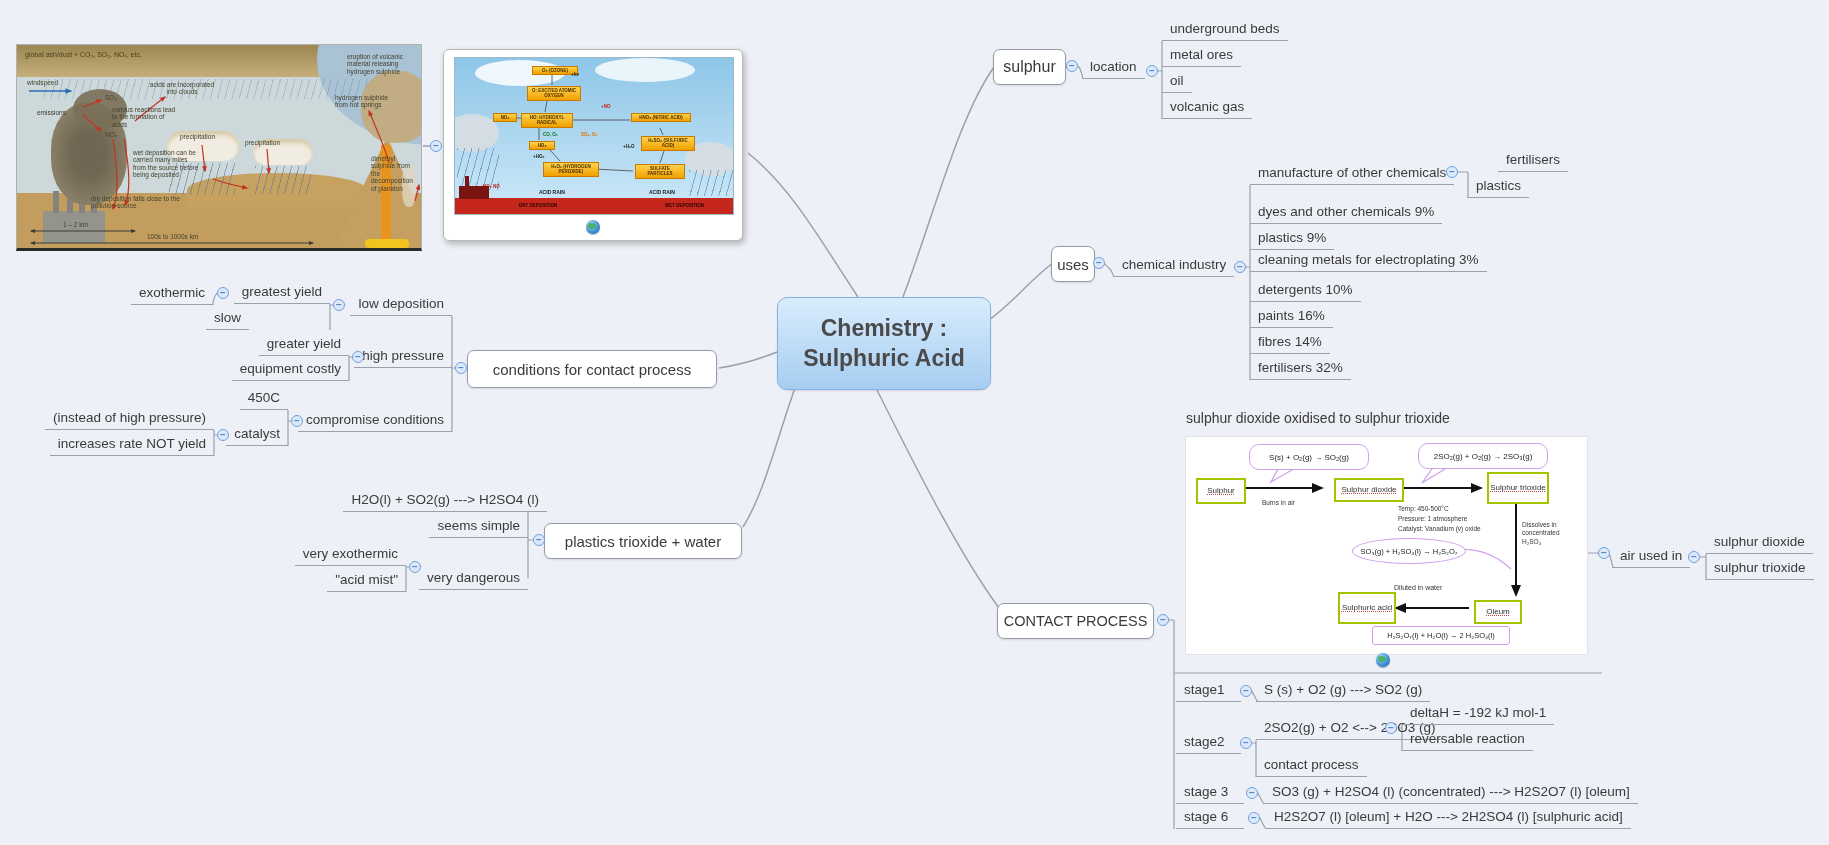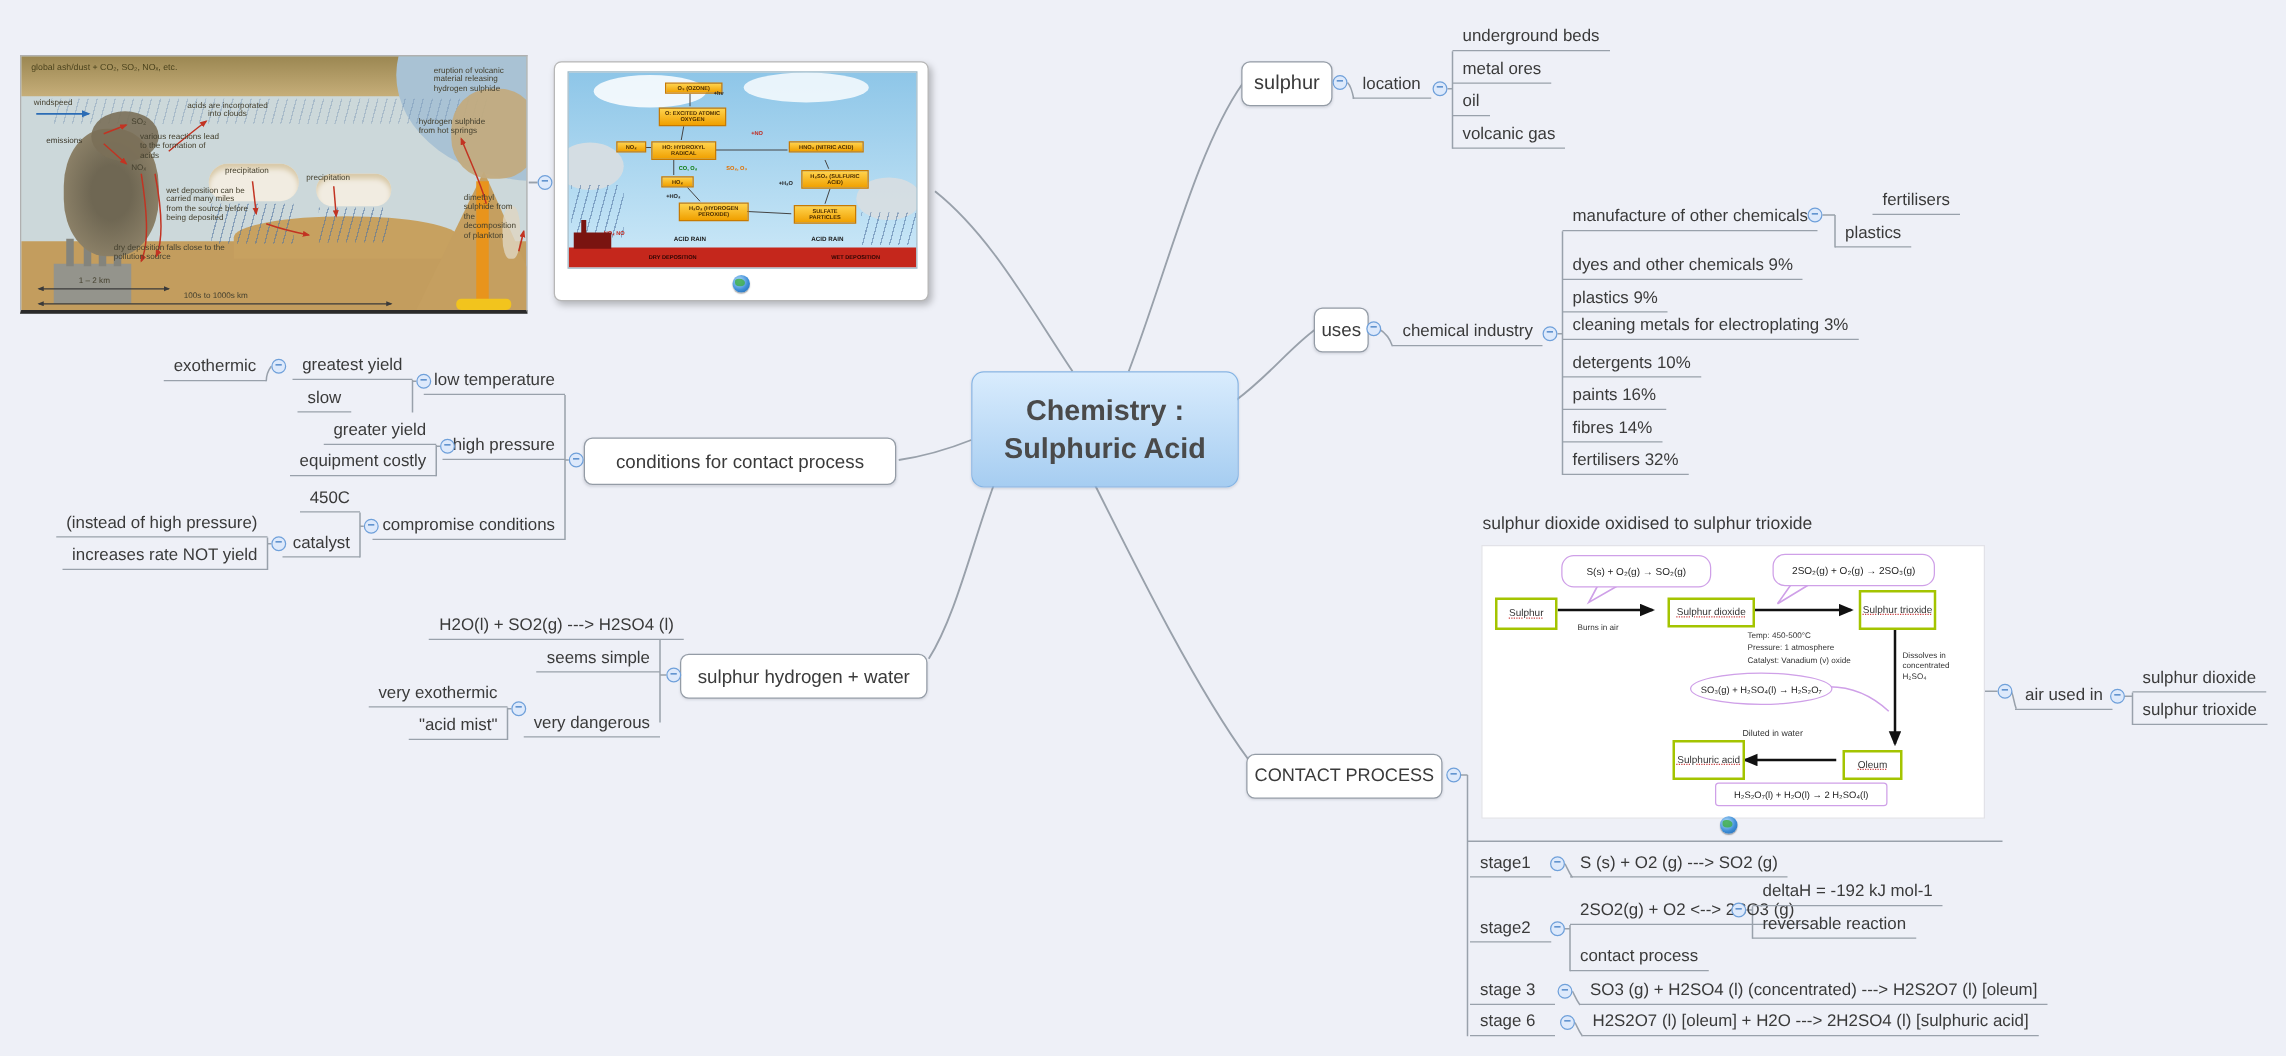--- a/index.html
+++ b/index.html
@@ -114,35 +114,35 @@
 <div class="r" style="left:1250px;top:228px">plastics 9%</div>
 <div class="r" style="left:1250px;top:250px">cleaning metals for electroplating 3%</div>
 <div class="r" style="left:1250px;top:280px">detergents 10%</div>
 <div class="r" style="left:1250px;top:306px">paints 16%</div>
 <div class="r" style="left:1250px;top:332px">fibres 14%</div>
 <div class="r" style="left:1250px;top:358px">fertilisers 32%</div>
 
 <div class="t" style="left:467px;top:350px;width:248px;height:36px;font-size:15px">
     <span>conditions for contact process</span>
   </div>
-<div class="r ra" style="right:1377px;top:294px">low temperature</div>
+<div class="r ra" style="right:1377px;top:294px">low deposition</div>
 <div class="r ra" style="right:1499px;top:282px">greatest yield</div>
 <div class="r ra" style="right:1616px;top:283px">exothermic</div>
-<div class="r ra" style="right:1548px;top:308px">slow</div>
+<div class="r ra" style="right:1580px;top:308px">slow</div>
 <div class="r ra" style="right:1377px;top:346px">high pressure</div>
 <div class="r ra" style="right:1480px;top:334px">greater yield</div>
 <div class="r ra" style="right:1480px;top:359px">equipment costly</div>
 <div class="r ra" style="right:1377px;top:410px">compromise conditions</div>
 <div class="r ra" style="right:1541px;top:388px">450C</div>
 <div class="r ra" style="right:1541px;top:424px">catalyst</div>
 <div class="r ra" style="right:1615px;top:408px">(instead of high pressure)</div>
 <div class="r ra" style="right:1615px;top:434px">increases rate NOT yield</div>
 
 <div class="t" style="left:544px;top:523px;width:196px;height:34px;font-size:15px">
-    <span>sulphur hydrogen + water</span>
+    <span>plastics trioxide + water</span>
   </div>
 <div class="r ra" style="right:1282px;top:490px">H2O(l) + SO2(g) ---&gt; H2SO4 (l)</div>
 <div class="r ra" style="right:1301px;top:516px">seems simple</div>
 <div class="r ra" style="right:1301px;top:568px">very dangerous</div>
 <div class="r ra" style="right:1423px;top:544px">very exothermic</div>
 <div class="r ra" style="right:1423px;top:570px">"acid mist"</div>
 
 <div class="t" style="left:997px;top:603px;width:155px;height:34px;font-size:14.5px">
     <span>CONTACT PROCESS</span>
   </div>

